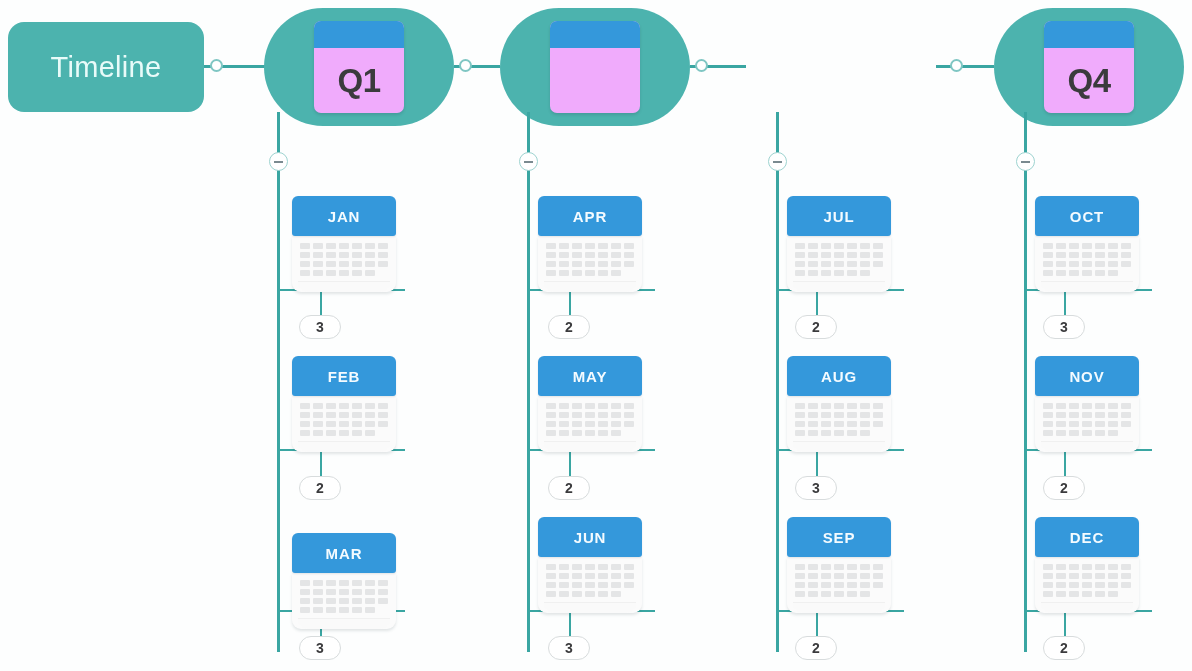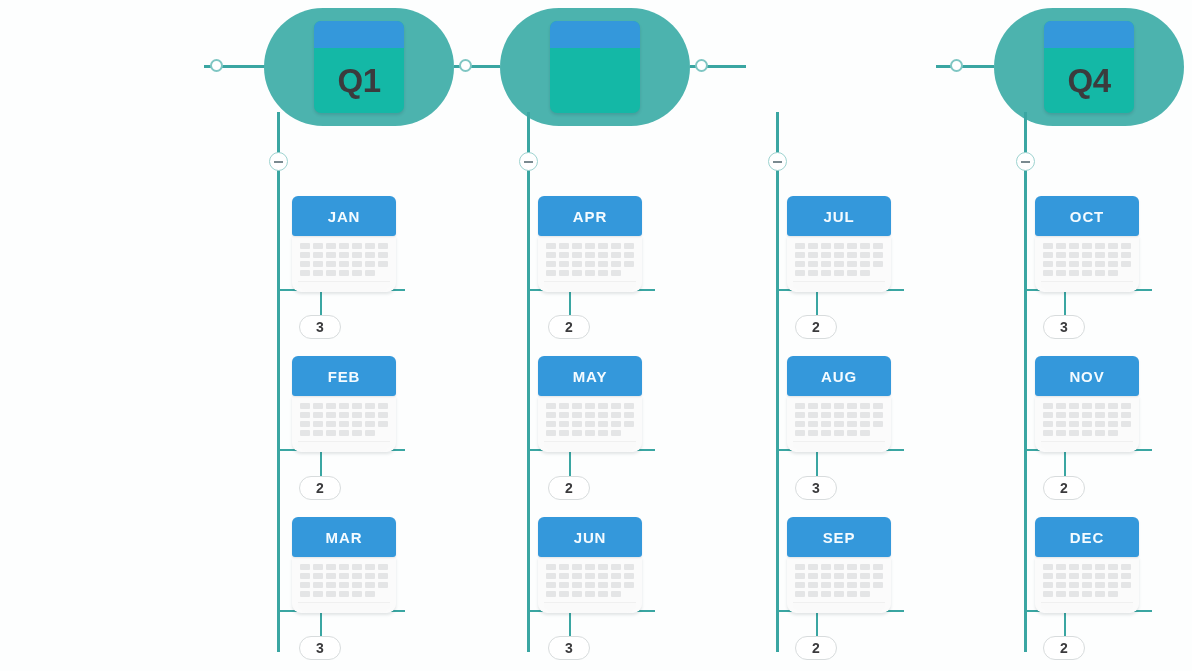--- a/index.html
+++ b/index.html
@@ -49,21 +49,21 @@
     border-radius: 60px;
     display: flex;
     align-items: center;
     justify-content: center;
   }
 
   
   .cal-big {
     width: 90px;
     height: 92px;
-    background: #14b8a6;
+    background: #f0abfc;
     border-radius: 7px;
     box-shadow: 0 2px 3px rgba(40,60,70,0.18);
     overflow: hidden;
     display: flex;
     flex-direction: column;
   }
   .cal-big-top {
     height: 27px;
     background: #3498db;
     flex: 0 0 auto;
@@ -202,20 +202,23 @@
     font-size: 14px;
     font-weight: bold;
     color: #3b3b3d;
   }
 </style>
 </head>
 <body>
 
 <div id="canvas">
 
+  <div class="root-node">
+    <span class="root-label">Timeline</span>
+  </div>
 
   <div class="h-link" style="left:204px; width:66px;"></div>
   <div class="link-dot" style="left:210px;"></div>
 
   <div class="quarter-capsule" style="left:264px;">
     <div class="cal-big">
       <div class="cal-big-top"></div>
       <div class="cal-big-body">
         <span class="cal-big-text">Q1</span>
       </div>
@@ -331,21 +334,21 @@
       </div>
       <div class="month-foot"></div>
     </div>
   </div>
   <div class="rail" style="left:277px; top:449px; width:128px;"></div>
   <div class="rail-drop" style="left:320px; top:449px; height:28px;"></div>
   <div class="count-badge" style="left:299px; top:476px;">
     <span class="count-badge-text">2</span>
   </div>
 
-  <div class="month-card" style="left:292px; top:517px;">
+  <div class="month-card" style="left:292px; top:533px;">
     <div class="month-head">
       <span class="month-head-text">MAR</span>
     </div>
     <div class="month-body">
       <div class="dot-grid">
         <div class="dot"></div>
           <div class="dot"></div>
           <div class="dot"></div>
           <div class="dot"></div>
           <div class="dot"></div>

